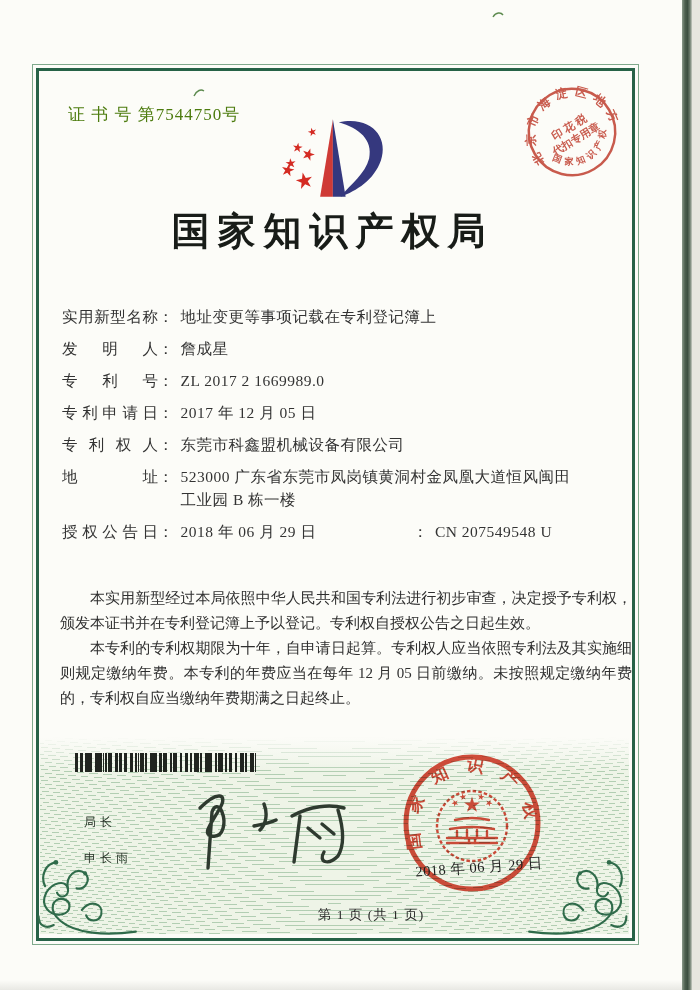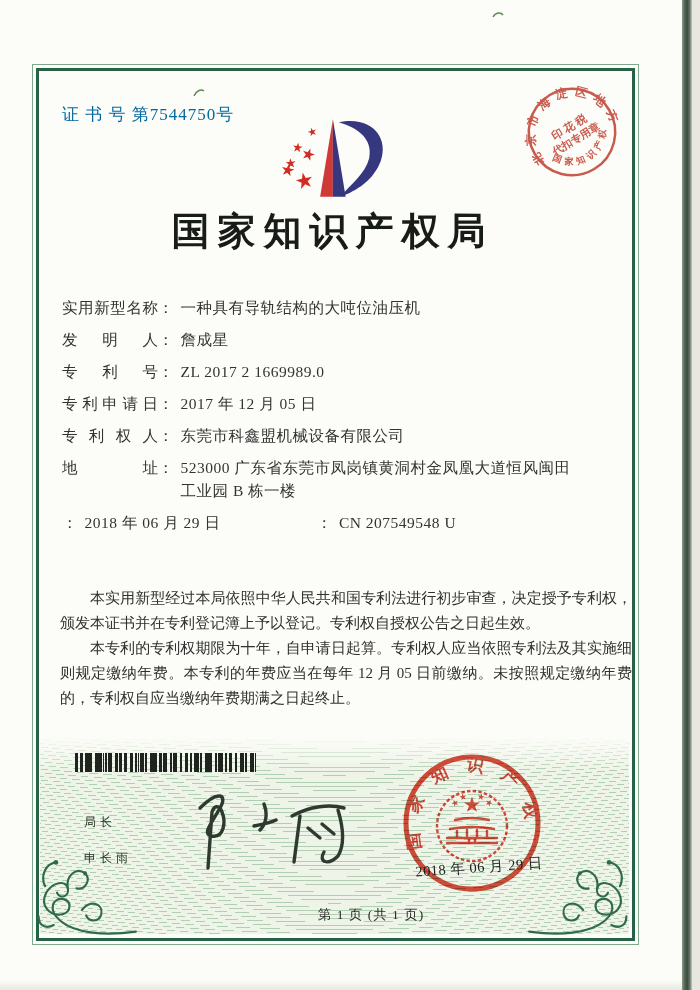--- a/index.html
+++ b/index.html
@@ -18,28 +18,28 @@
        border:3px solid #266247;outline:1px solid #7fa98c;outline-offset:3px;pointer-events:none;z-index:5;}
   
   #guilloche{position:absolute;left:40px;top:737px;width:589px;height:197px;
        background-color:#eef4e7;
        background-image:repeating-radial-gradient(140% 95% at 50% 245%,rgba(118,168,126,.5) 0 1px,rgba(255,255,255,0) 1px 6px);
        z-index:1;}
   #guilloche:before{content:"";position:absolute;left:0;top:0;right:0;height:34px;
        background:linear-gradient(#fcfcf8,rgba(252,252,248,0));}
   .ornament{position:absolute;z-index:6;}
   
-  #certno{position:absolute;left:62px;top:103px;font-size:17px;color:#0369a1;letter-spacing:1px;z-index:3;}
+  #certno{position:absolute;left:68px;top:103px;font-size:17px;color:#4d7c0f;letter-spacing:1px;z-index:3;}
   #logo{position:absolute;left:278px;top:111px;z-index:3;}
   #title{position:absolute;left:36px;top:206px;width:593px;text-align:center;
        font-size:38px;font-weight:bold;color:#181c18;letter-spacing:8px;z-index:3;}
   
   #fields{position:absolute;left:62px;top:293px;width:566px;font-size:15.5px;color:#333;z-index:3;}
   .frow{display:flex;align-items:flex-start;line-height:23px;margin-top:9px;}
-  .frow:first-child{margin-top:3px;align-items:center;}
+  .frow:first-child{margin-top:12px;align-items:center;}
   .frow.gap-lg{align-items:center;}
   .flabel{display:inline-block;width:96px;text-align:justify;text-align-last:justify;flex:none;}
   .fcolon{flex:none;margin-right:7px;}
   .fvalue{letter-spacing:.5px;}
   .frow .pair{display:flex;}
   .pair.right{margin-left:96px;}
   
   #paras{position:absolute;left:60px;top:586px;width:572px;font-size:15px;line-height:25px;
        color:#2f2f2f;text-align:justify;z-index:3;}
   #paras p{margin:0;text-indent:2em;}
@@ -127,21 +127,21 @@
     <polygon points="56,8 56,87 69,87" fill="#35387e"></polygon>
     <path d="M62,11 C96,4 113,27 105,50 C98,70 80,81 64,87 C74,74 89,64 93,48 C97,29 83,17 62,11 Z" fill="#35387e"></path>
   </svg>
 
   <div id="title">国家知识产权局</div>
 
   <div id="fields">
     <div class="frow">
       <span class="flabel">实用新型名称</span>
         <span class="fcolon">：</span>
-      <span class="fvalue">一种具有导轨结构的大吨位油压机</span>
+      <span class="fvalue">地址变更等事项记载在专利登记簿上</span>
     </div>
     <div class="frow gap-lg">
       <span class="flabel">发明人</span>
         <span class="fcolon">：</span>
       <span class="fvalue">詹成星</span>
     </div>
     <div class="frow">
       <span class="flabel">专利号</span>
         <span class="fcolon">：</span>
       <span class="fvalue">ZL 2017 2 1669989.0</span>
@@ -159,20 +159,21 @@
     <div class="frow">
       <span class="flabel">地址</span>
         <span class="fcolon">：</span>
       <span class="fvalue">
         <span>523000 广东省东莞市凤岗镇黄洞村金凤凰大道恒风闽田</span><br>
         <span>工业园 B 栋一楼</span>
       </span>
     </div>
     <div class="frow">
       <span class="pair">
+        <span class="flabel">授权公告日</span>
           <span class="fcolon">：</span>
         <span class="fvalue">2018 年 06 月 29 日</span>
       </span>
       <span class="pair right">
           <span class="fcolon">：</span>
         <span class="fvalue">CN 207549548 U</span>
       </span>
     </div>
   </div>
 

